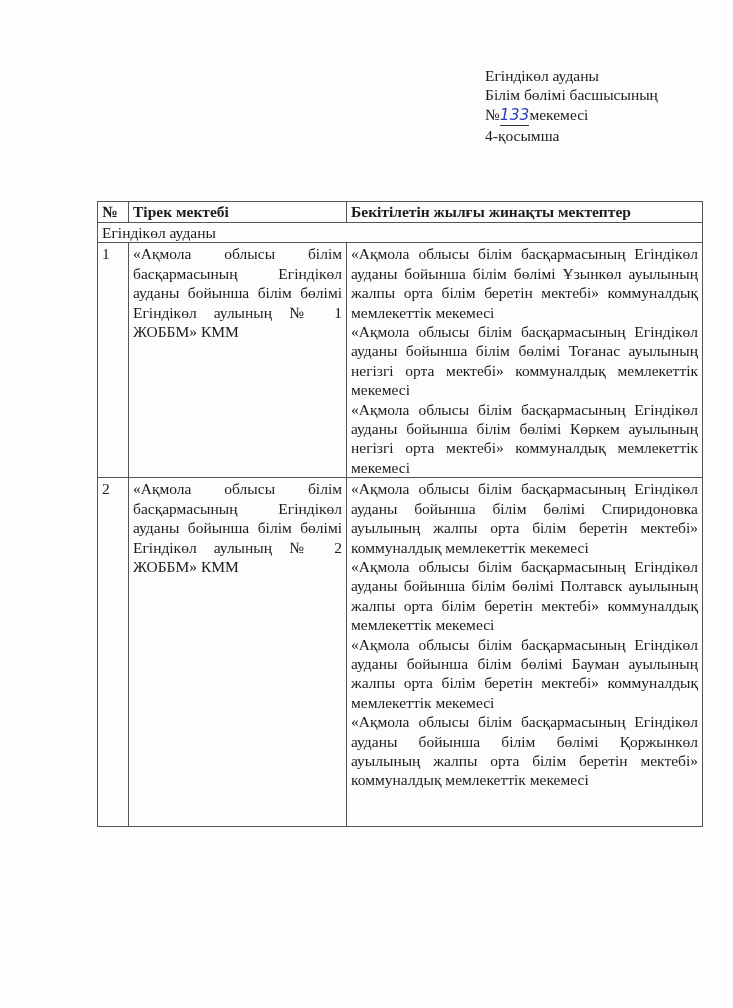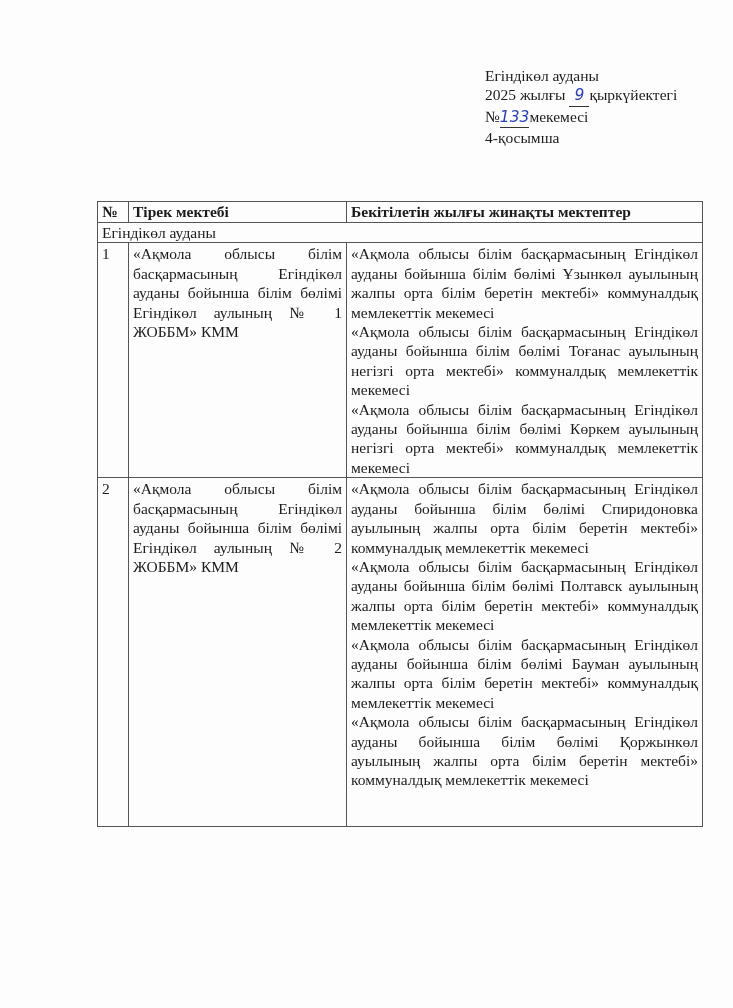--- a/index.html
+++ b/index.html
@@ -29,24 +29,21 @@
   .district { height: 20px; }
   .row1 td { height: 229px; padding-top: 1px; }
   .row2 td { height: 347px; padding-top: 1px; }
   .entry { text-align: justify; }
 </style>
 </head>
 <body>
 
 <div class="approval">
   <div>Егіндікөл ауданы</div>
-  <div>
-    <span>2025 жылғы</span>
-    <span class="hand">9</span><span>қыркүйектегі</span>
-  </div>
+  <div>Білім бөлімі басшысының</div>
   <div><span>№</span><span class="hand">133</span><span>мекемесі</span></div>
   <div>4-қосымша</div>
 </div>
 
 <table>
   <thead>
     <tr>
       <th class="c1">№</th>
       <th class="c2">Тірек мектебі</th>
       <th>Бекітілетін жылғы жинақты мектептер</th>

